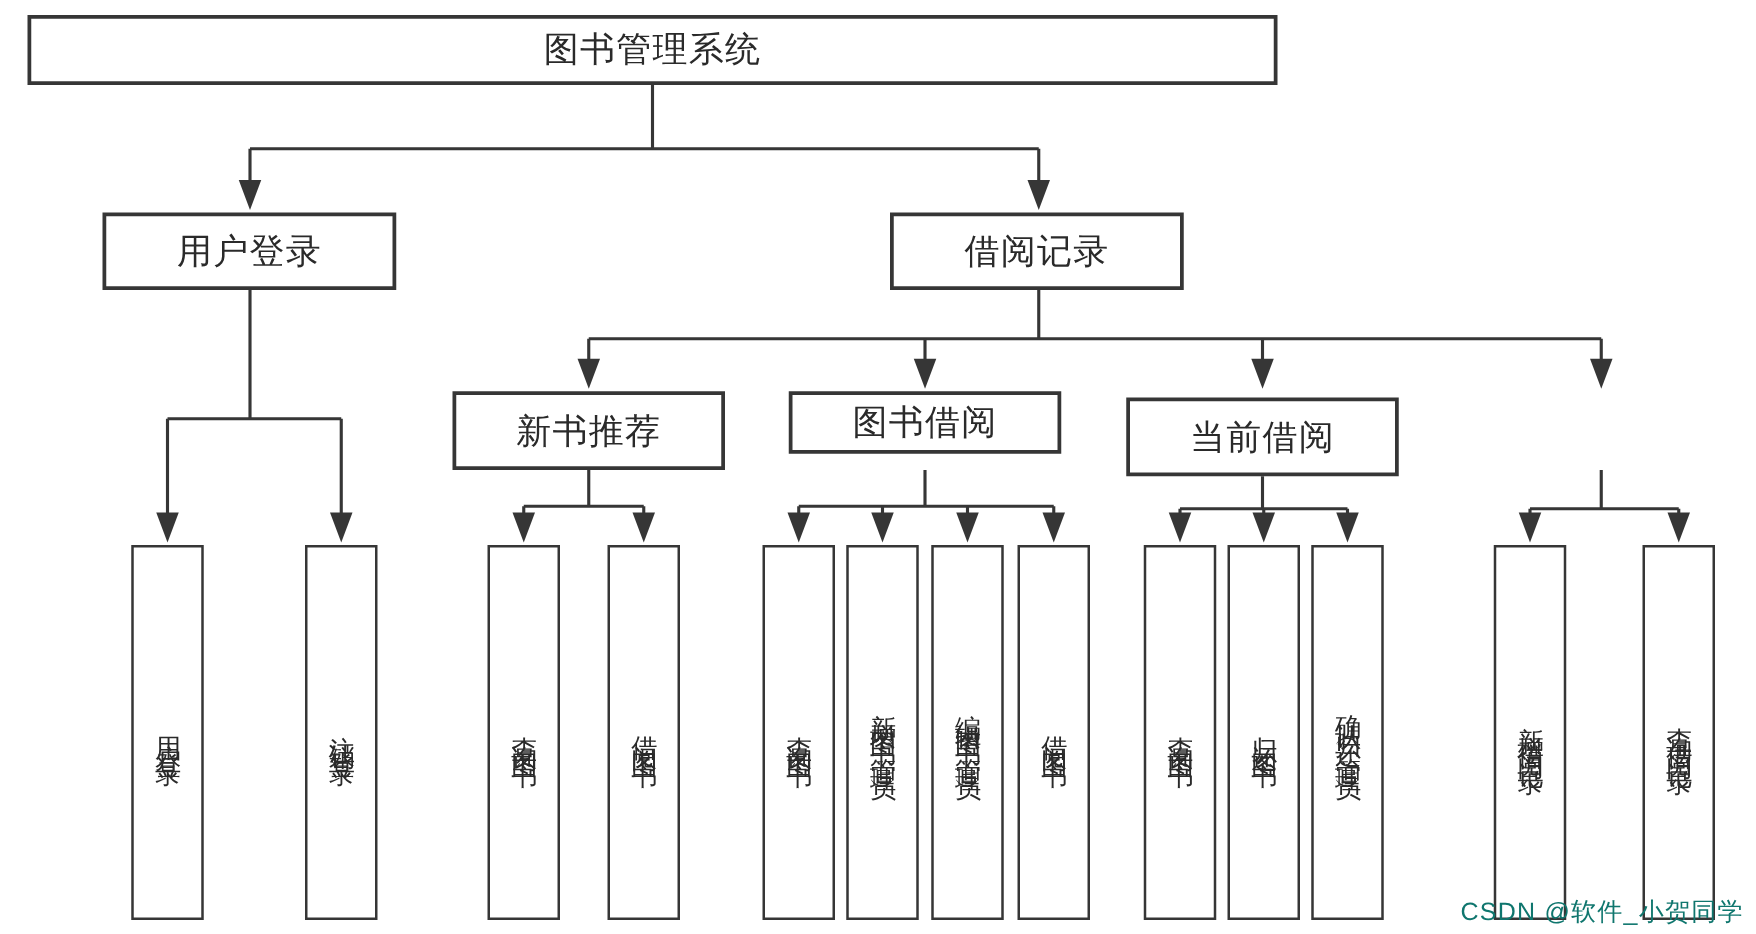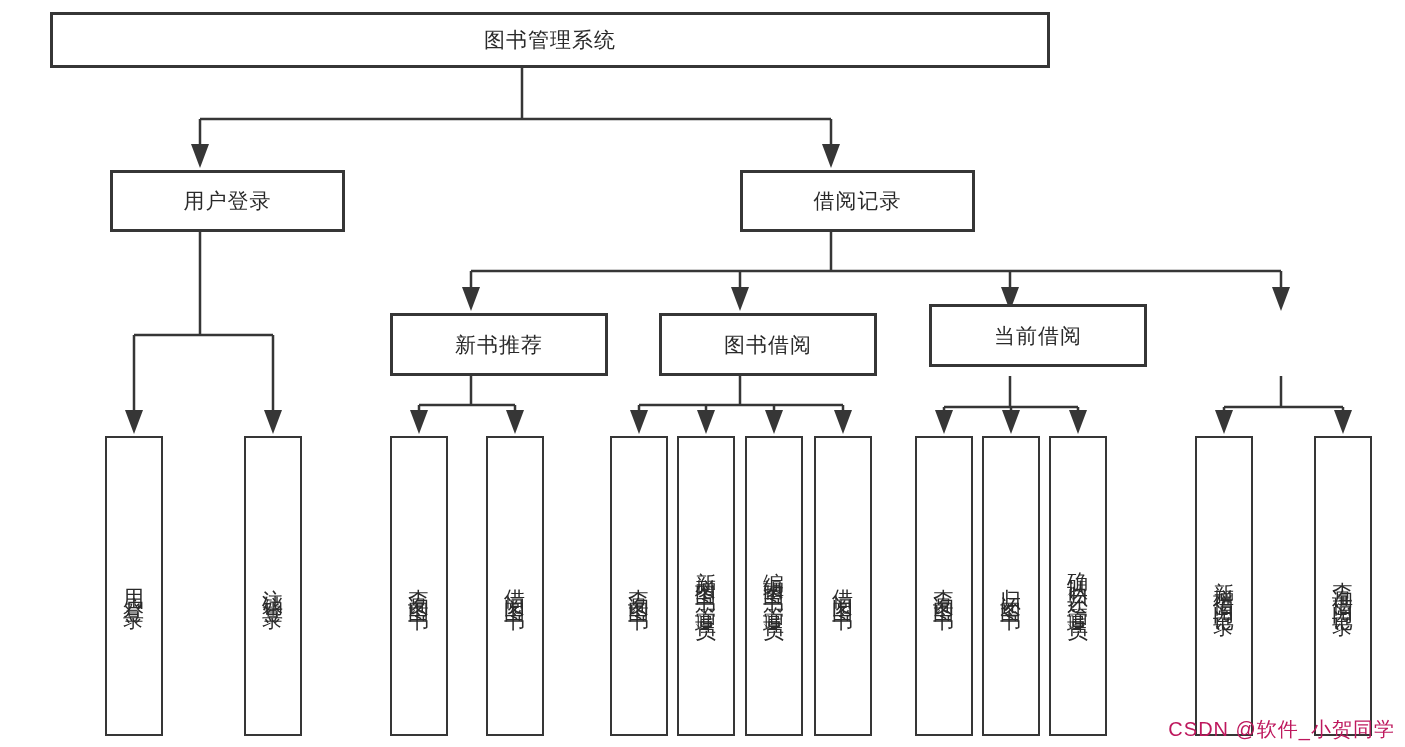--- a/index.html
+++ b/index.html
@@ -12,36 +12,36 @@
   }
   svg.wires{position:absolute;left:0;top:0;pointer-events:none;}
   .box{
     position:absolute;
     box-sizing:border-box;
     background:#ffffff;
     border:3px solid #363636;
     display:flex;align-items:center;justify-content:center;
     color:#2a2a2a;
   }
-  .h-box{font-size:21px;letter-spacing:1px;margin-left:28px;}
+  .h-box{font-size:28px;letter-spacing:1px;}
   .v-box{border-width:2px;}
   .v-box .vtext{
     writing-mode:vertical-rl;
     text-orientation:mixed;
     font-size:21px;
     letter-spacing:7px;
     line-height:1.1;
     color:#2a2a2a;
     white-space:nowrap;
   }
   .watermark{
     position:absolute;
     right:10px;bottom:4px;
     font-size:20px;
-    color:#be185d;
+    color:#0f766e;
     letter-spacing:1px;
     z-index:5;
   }
 </style>
 </head>
 <body>
 
 <div class="stage">
 
   <svg class="wires" width="1405" height="747" viewBox="0 0 1405 747" fill="none" stroke="#363636" stroke-width="2.5">
@@ -108,24 +108,24 @@
   <div class="box h-box" style="left:82px;top:170px;width:235px;height:62px;">
     <span>用户登录</span>
   </div>
   <div class="box h-box" style="left:712px;top:170px;width:235px;height:62px;">
     <span>借阅记录</span>
   </div>
 
   <div class="box h-box" style="left:362px;top:313px;width:218px;height:63px;">
     <span>新书推荐</span>
   </div>
-  <div class="box h-box" style="left:631px;top:313px;width:218px;height:63px;">
+  <div class="box h-box" style="left:631px;top:313px;width:218px;height:50px;">
     <span>图书借阅</span>
   </div>
-  <div class="box h-box" style="left:901px;top:304px;width:218px;height:63px;">
+  <div class="box h-box" style="left:901px;top:318px;width:218px;height:63px;">
     <span>当前借阅</span>
   </div>
 
   <div class="box v-box" style="left:105px;top:436px;width:58px;height:300px;">
     <span class="vtext">用户登录</span>
   </div>
   <div class="box v-box" style="left:244px;top:436px;width:58px;height:300px;">
     <span class="vtext">注销登录</span>
   </div>
 

